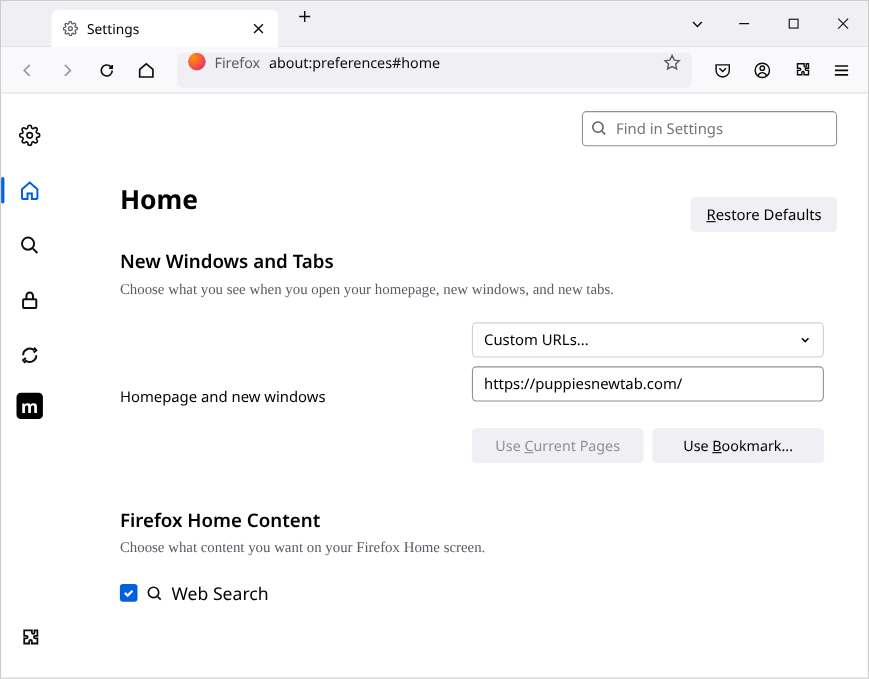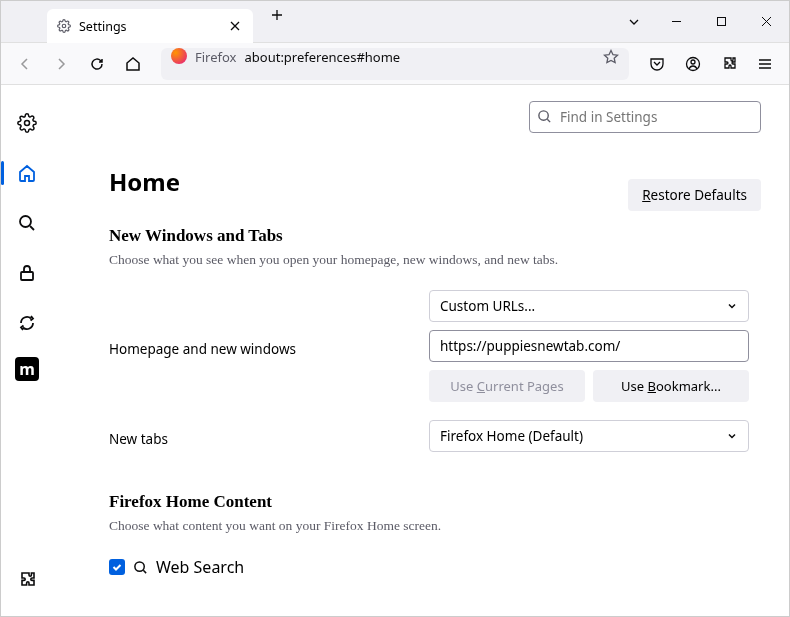--- a/index.html
+++ b/index.html
@@ -34,31 +34,31 @@
 
 .main { flex: 1; padding: 20px 24px 0 56px; overflow-y: auto; }
 .findbar { position: absolute; top: 100px; right: 28px; width: 232px; }
 .findbar input { width: 100%; height: 32px; border: 1px solid #8f8f9d; border-radius: 4px; padding: 0 10px 0 30px; font-size: 13.5px; }
 .findbar svg { position: absolute; left: 8px; top: 8px; }
 
 h1 { font-size: 24px; font-weight: 700; margin-top: 60px; margin-bottom: 28px; }
 .restore-btn { position: absolute; right: 28px; top: 178px; height: 32px; padding: 0 14px; background: #f0f0f4; border: none; border-radius: 4px; font-size: 13.5px; cursor: pointer; }
 .restore-btn .u { text-decoration: underline; }
 
-h2 { font-size: 17px; font-weight: 600; margin-bottom: 6px; font-family: Liberation Serif, serif; }
+h2 { font-size: 17px; font-weight: 600; margin-bottom: 6px; }
 .desc { font-size: 13.5px; color: #5b5b66; margin-bottom: 22px; font-family: Liberation Serif, serif; }
 
 .row { display: flex; align-items: center; margin-bottom: 10px; }
 .row-label { width: 320px; font-size: 13.5px; padding-top: 6px; }
 .row-control { flex: 1; max-width: 320px; }
 
 .select { width: 100%; height: 32px; border: 1px solid #cfcfd8; border-radius: 4px; background: #fff; padding: 0 10px; font-size: 13.5px; display: flex; align-items: center; justify-content: space-between; cursor: pointer; text-align: right; }
 .select.fx-home { font-weight: 400; }
 .textfield { width: 100%; height: 32px; border: 1px solid #8f8f9d; border-radius: 4px; padding: 0 10px; font-size: 13.5px; margin-top: 8px; }
-.btn-row { display: flex; gap: 8px; margin-top: 8px; }
+.btn-row { display: flex; gap: 8px; margin-top: 24px; }
 .btn { flex: 1; height: 32px; border: none; background: #f0f0f4; border-radius: 4px; font-size: 13px; cursor: pointer; }
 .btn.disabled { color: #8f8f9d; }
 .btn .u { text-decoration: underline; }
 
 .section2 { margin-top: 40px; }
 .check-row { display: flex; align-items: center; gap: 8px; margin-top: 14px; }
 .checkbox { width: 16px; height: 16px; background: #0060df; border-radius: 3px; display: flex; align-items: center; justify-content: center; cursor: pointer; }
 </style>
 </head>
 <body>
@@ -225,31 +225,20 @@
             </svg>
         </div>
         <input class="textfield" value="https://puppiesnewtab.com/" style="">
         <div class="btn-row">
           <button class="btn disabled">Use <span class="u">C</span>urrent Pages</button>
           <button class="btn">Use <span class="u">B</span>ookmark...</button>
         </div>
       </div>
     </div>
 
-    <div class="row" style="margin-top:18px">
-      <div class="row-label">New tabs</div>
-      <div class="row-control">
-        <div class="select fx-home">
-          <span>Firefox Home (Default)</span>
-          <svg width="12" height="12" viewBox="0 0 12 12" fill="none" stroke="#0c0c0d" stroke-width="1.5">
-              <path d="M3 4.5l3 3 3-3"></path>
-            </svg>
-        </div>
-      </div>
-    </div>
 
     <div class="section2">
       <h2>Firefox Home Content</h2>
       <p class="desc">Choose what content you want on your Firefox Home screen.</p>
       <div class="check-row">
         <div class="checkbox">
           <svg width="12" height="12" viewBox="0 0 12 12" fill="none" stroke="#fff" stroke-width="2">
               <path d="M2.5 6l2.5 2.5L9.5 4"></path>
             </svg>
         </div>

